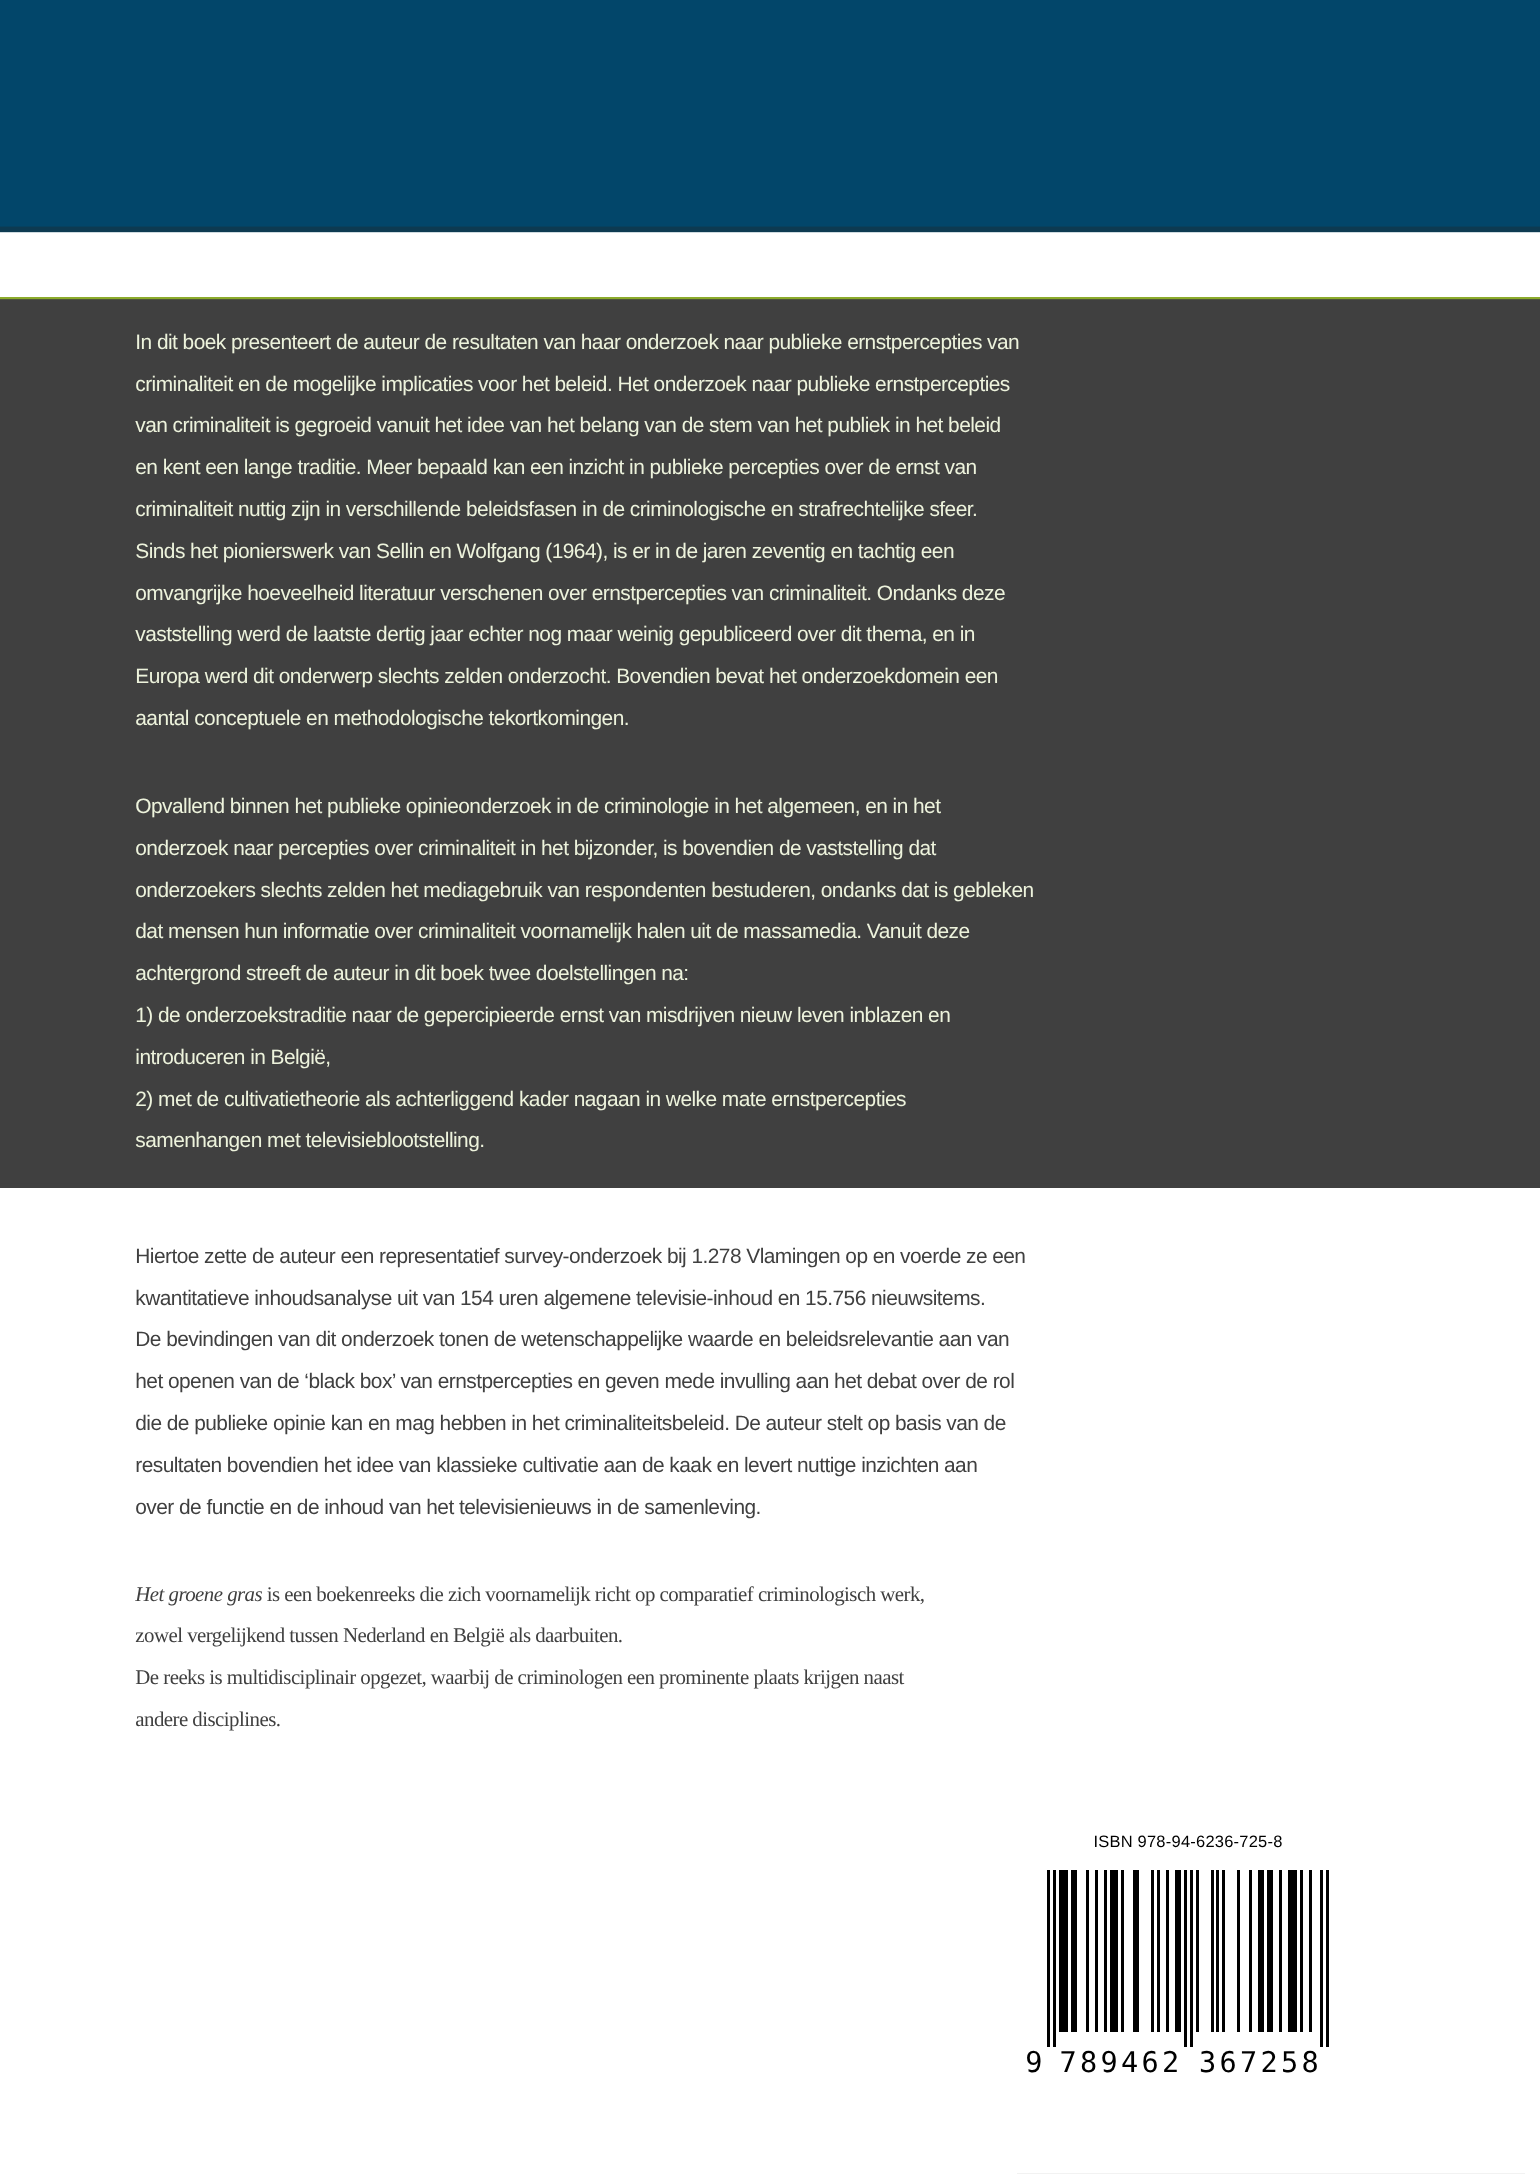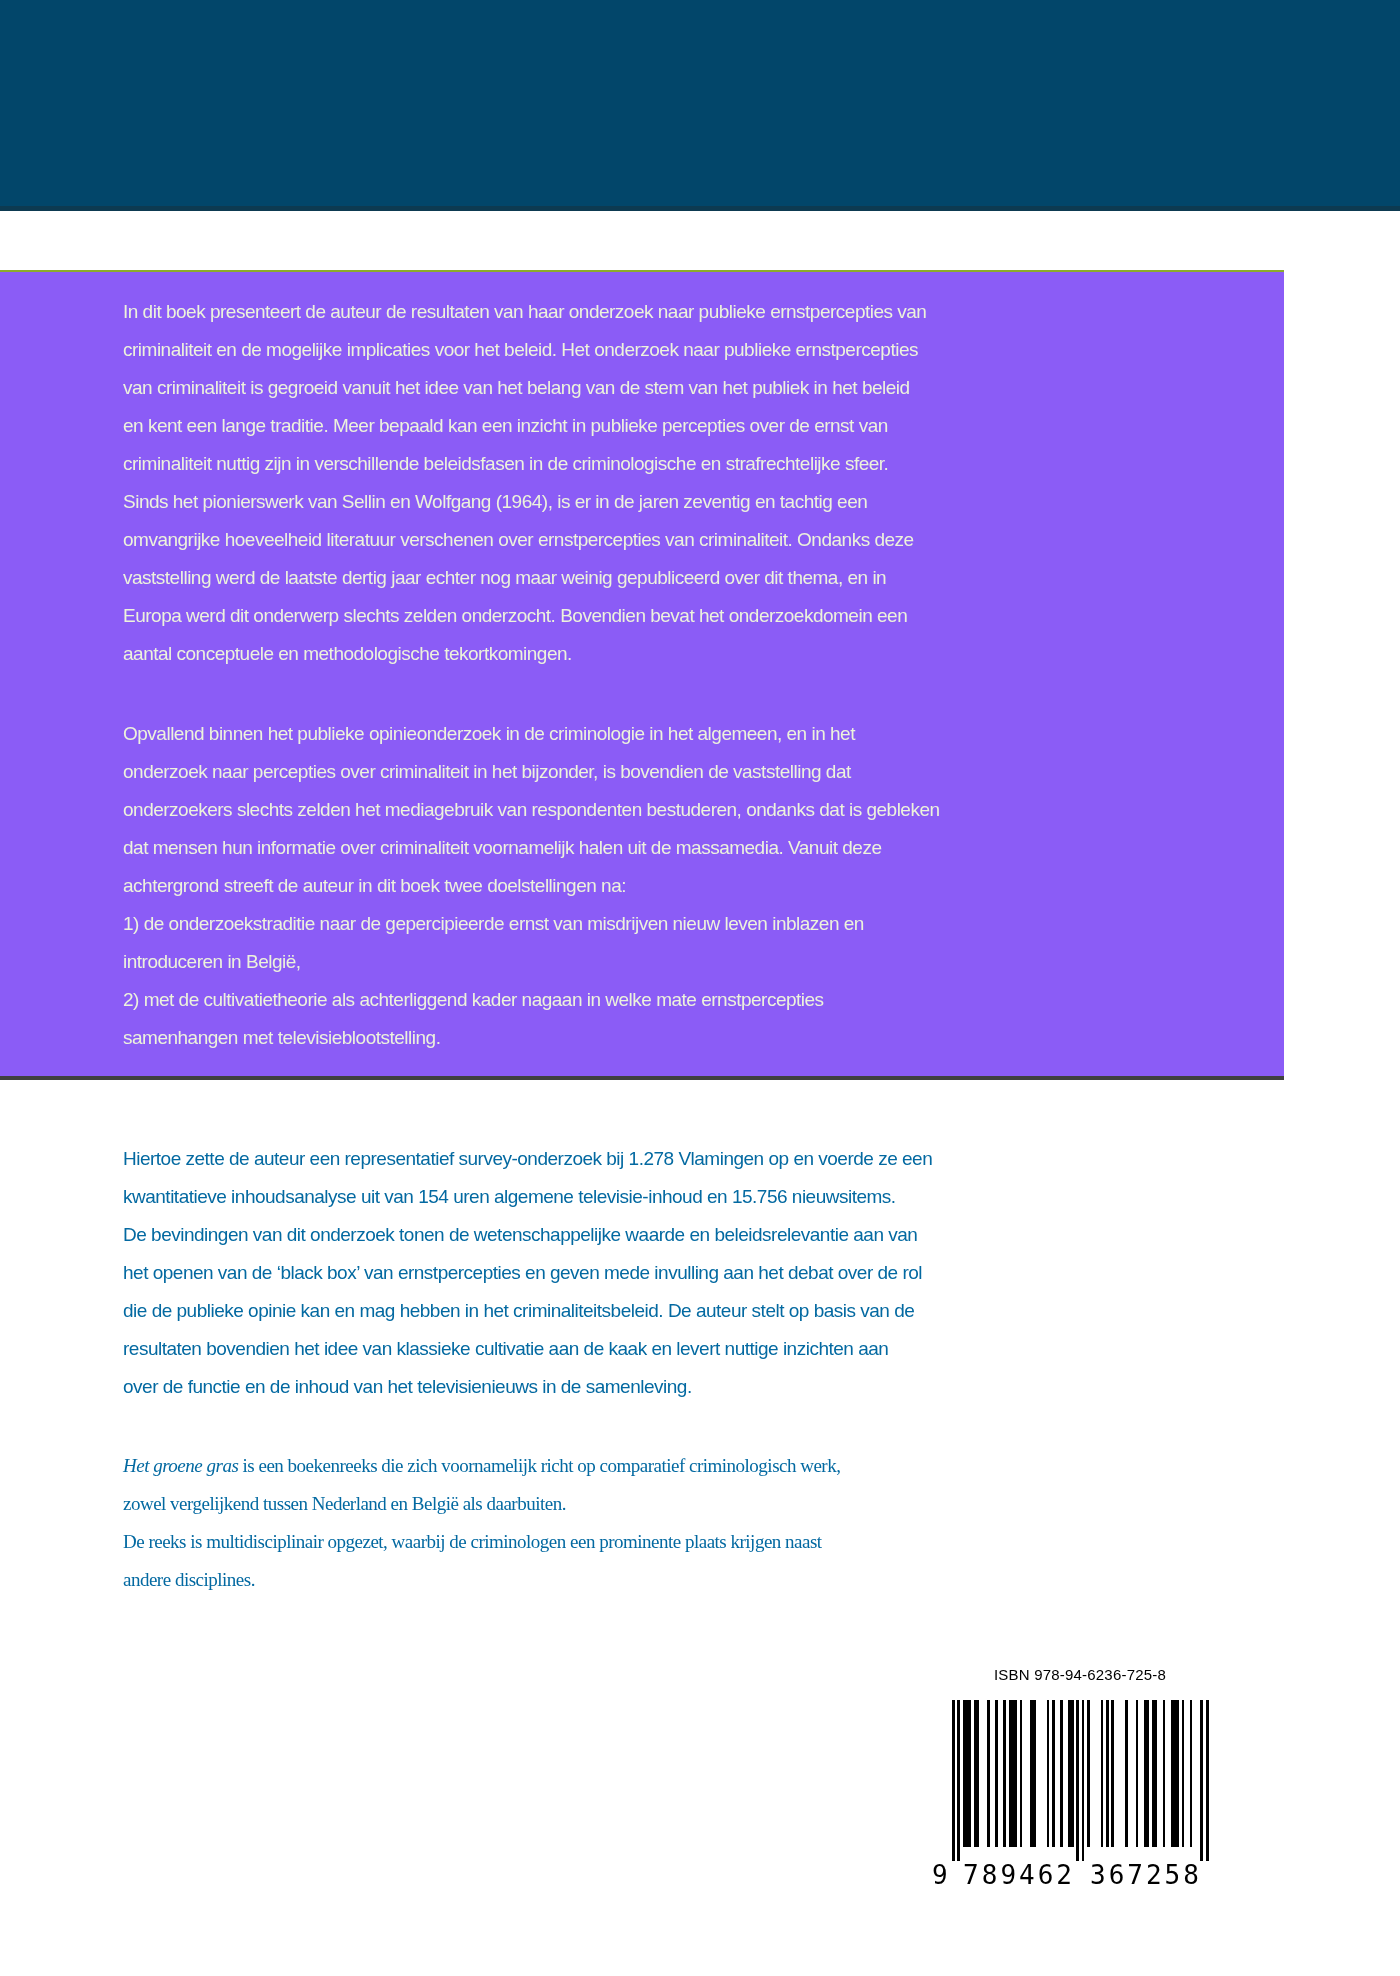--- a/index.html
+++ b/index.html
@@ -9,35 +9,35 @@
     background:#ffffff;
     overflow:hidden;
     font-family:"Liberation Sans","DejaVu Sans",sans-serif;
   }
   .top-band{
     position:absolute;top:0;left:0;width:1400px;height:206px;
     background:#02466A;
     border-bottom:5px solid #0D3A51;
   }
   .green-band{
-    position:absolute;top:270px;left:0;width:1284px;height:810px;
-    background:#8b5cf6;
+    position:absolute;top:270px;left:0;width:1400px;height:810px;
+    background:#404040;
     border-top:2px solid #8CAB2C;
     border-bottom:4px solid #404040;
     box-sizing:border-box;
   }
   .para{
     position:absolute;left:123px;width:930px;margin:0;
     font-size:19px;line-height:38px;letter-spacing:-0.5px;
     white-space:pre-line;
   }
   .green-band .para{color:#EDF3DC;}
   .para-1{top:21px;}
   .para-2{top:443px;}
-  .white-text{color:#0369a1;margin-top:16px;}
+  .white-text{color:#404040;}
   .para-3{top:1124px;}
   .para-4{top:1431px;font-family:Liberation Serif, serif;}
   .para-4 em{font-style:italic;}
   .barcode-block{
     position:absolute;left:930px;top:1662px;width:300px;height:230px;
     text-align:center;
   }
   .isbn-label{
     font-size:15px;line-height:26px;color:#000;
     letter-spacing:0.2px;

